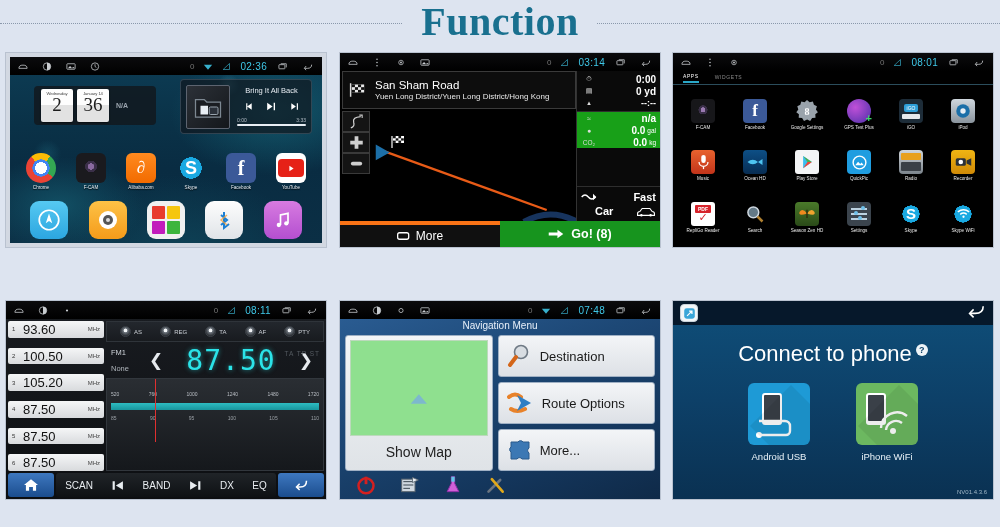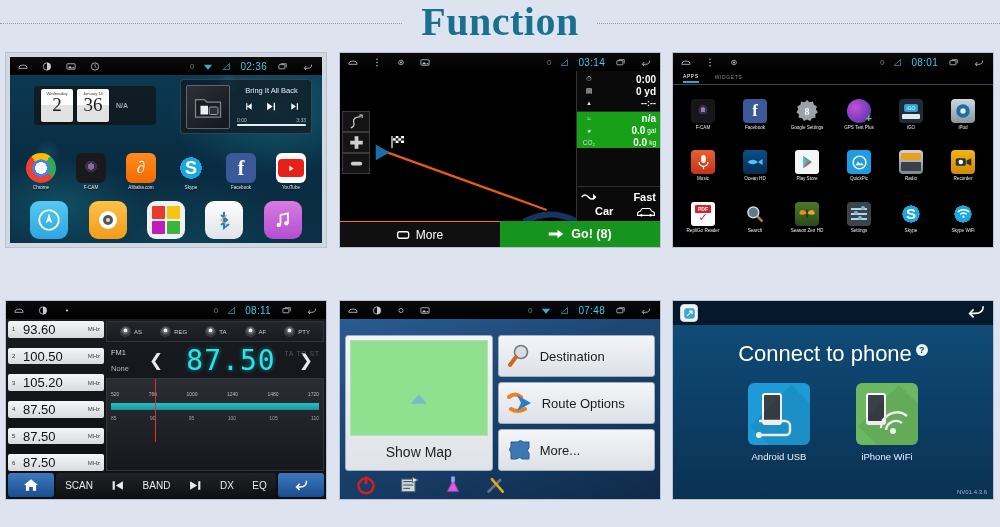--- a/index.html
+++ b/index.html
@@ -174,21 +174,21 @@
   .ns-mode-row { display:flex; align-items:center; color:#fff; font-size:11px; padding: 1px 0; }
   .map-ctrls { position:absolute; left:2px; top:58px; width:28px; }
   .map-btn {
     width: 28px; height: 21px; background: #141414; border: 1px solid #3a3a3a;
     display:flex; align-items:center; justify-content:center; color:#cfcfcf;
   }
   .route-line { position: absolute; inset: 0; }
   .nav-foot { position:absolute; left:0; right:0; bottom:0; height:26px; display:flex; }
   .nav-more {
     flex: 1; background:#101010; color:#fff; display:flex; align-items:center;
-    justify-content:center; gap:6px; font-size:12px; border-top:1px solid #f97316;
+    justify-content:center; gap:6px; font-size:12px; border-top:4px solid #f97316;
   }
   .nav-go {
     flex: 1; background:#17941e; color:#fff; display:flex; align-items:center;
     justify-content:center; gap:7px; font-size:12.5px; font-weight:bold;
   }
   .sansham-lbl {
     position:absolute; right:26px; bottom:34px; color:#c9c9c9; font-size:7.5px;
     transform: rotate(74deg); transform-origin: right bottom; white-space:nowrap;
   }
 
@@ -532,20 +532,36 @@
       <rect x="3" y="1" width="11" height="7" fill="#fff"></rect>
       <rect x="3" y="1" width="2.7" height="2.3" fill="#111"></rect>
         <rect x="8.4" y="1" width="2.7" height="2.3" fill="#111"></rect>
       <rect x="5.7" y="3.3" width="2.7" height="2.3" fill="#111"></rect>
         <rect x="11.1" y="3.3" width="2.7" height="2.3" fill="#111"></rect>
       <rect x="3" y="5.6" width="2.7" height="2.3" fill="#111"></rect>
         <rect x="8.4" y="5.6" width="2.7" height="2.3" fill="#111"></rect>
     </svg>
     <div class="sansham-lbl">San Sham</div>
 
+    <div class="nav-head">
+      <svg width="20" height="16" viewBox="0 0 16 13">
+        <path d="M2 1 v11" stroke="#dcdcdc" stroke-width="1.2"></path>
+        <rect x="3" y="2" width="10" height="6.5" fill="#e8e8e8"></rect>
+        <rect x="3" y="2" width="2.5" height="2.2" fill="#111"></rect>
+          <rect x="8" y="2" width="2.5" height="2.2" fill="#111"></rect>
+        <rect x="5.5" y="4.2" width="2.5" height="2.2" fill="#111"></rect>
+          <rect x="10.5" y="4.2" width="2.5" height="2.2" fill="#111"></rect>
+        <rect x="3" y="6.4" width="2.5" height="2.1" fill="#111"></rect>
+          <rect x="8" y="6.4" width="2.5" height="2.1" fill="#111"></rect>
+      </svg>
+      <div class="nav-head-txt">
+        <div class="nav-road">San Sham Road</div>
+        <div class="nav-sub">Yuen Long District/Yuen Long District/Hong Kong</div>
+      </div>
+    </div>
 
     <div class="map-ctrls">
       <div class="map-btn">
         <svg width="17" height="17" viewBox="0 0 24 24">
             <path d="M16 3 h4 v4" stroke="#cfcfcf" stroke-width="1.5" fill="none"></path>
             <path d="M18 5 q-12 1 -10 8 q2 6 -4 8" stroke="#cfcfcf" stroke-width="1.8" fill="none"></path>
           </svg>
       </div>
       <div class="map-btn">
         <svg width="15" height="15" viewBox="0 0 24 24">
@@ -1002,20 +1018,21 @@
             <rect x="2" y="8" width="13" height="9" rx="1" fill="none" stroke="#e4e8ec" stroke-width="1.7"></rect>
             <path d="M6 6 h12 v8" fill="none" stroke="#e4e8ec" stroke-width="1.7"></path>
           </svg>
         <svg class="sb-ico" viewBox="0 0 24 24" style="width:15px">
             <path d="M21 8 q0 8 -9 8 h-6" fill="none" stroke="#e4e8ec" stroke-width="1.8"></path>
             <path d="M9 11 l-4 5 4 4" fill="none" stroke="#e4e8ec" stroke-width="1.8"></path>
           </svg>
       </div>
     </div>
 
+    <div class="nm-title">Navigation Menu</div>
 
     <div class="nm-body">
       <div class="nm-left">
         <div class="nm-map">
           <svg width="100%" height="100%" viewBox="0 0 100 60" preserveAspectRatio="none">
             <path d="M44 40 L50 34 L56 40 Z" fill="#7ab0d8" opacity=".85"></path>
           </svg>
         </div>
         <div class="nm-showmap">Show Map</div>
       </div>

